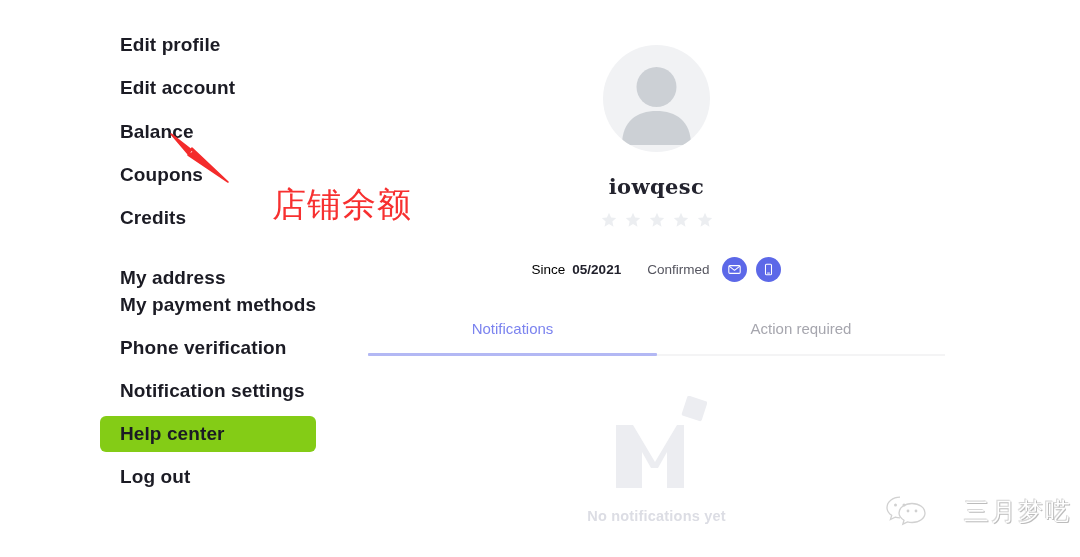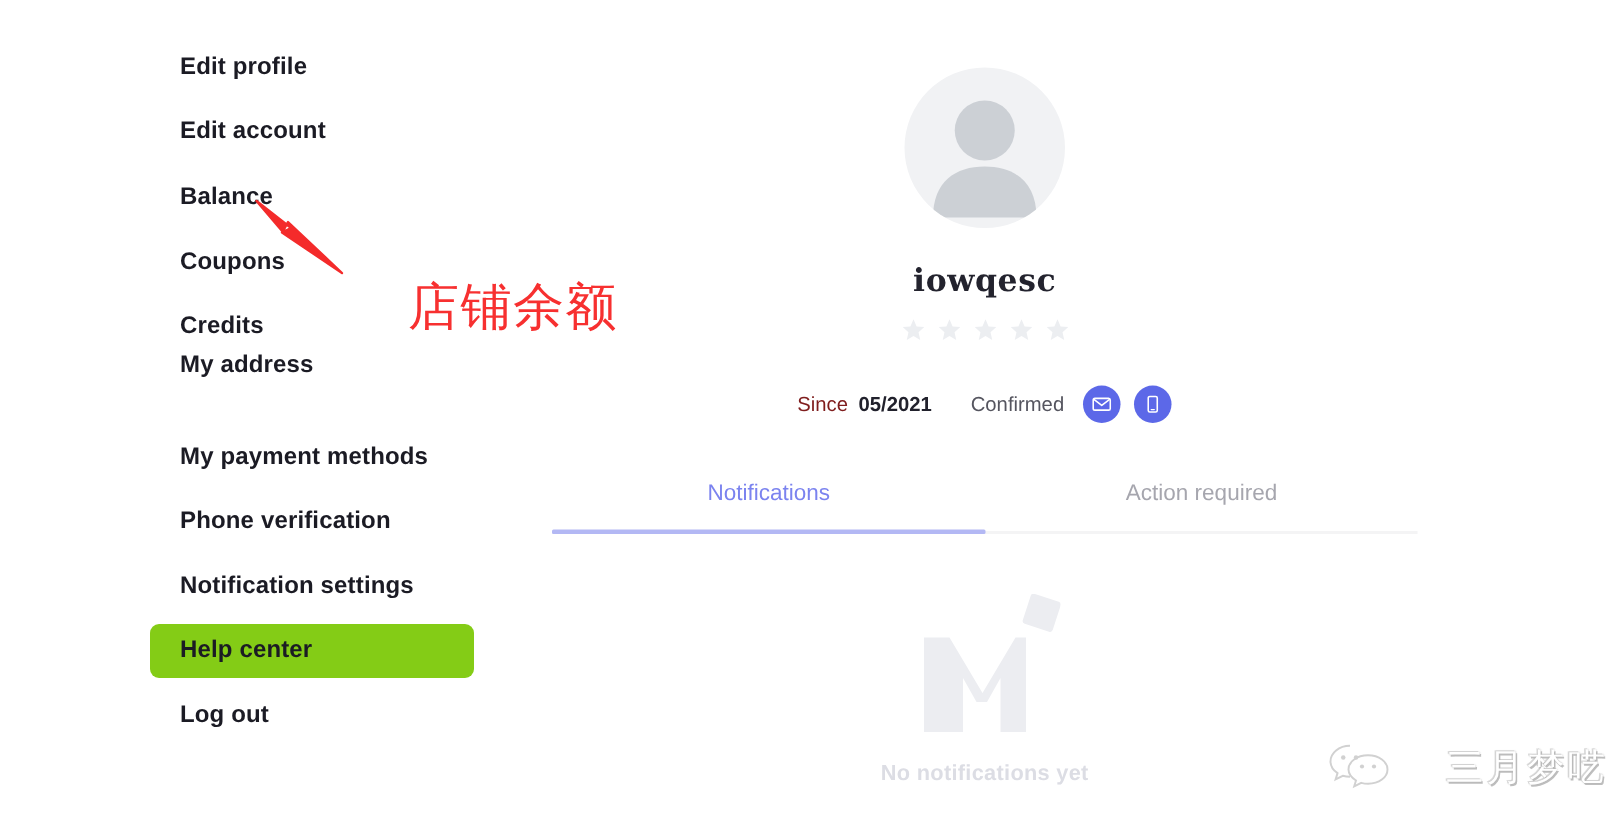--- a/index.html
+++ b/index.html
@@ -26,21 +26,21 @@
   .nav-item {
     position: absolute;
     left: 100px;
     width: 216px;
     height: 36px;
     display: flex;
     align-items: center;
     padding-left: 20px;
     box-sizing: border-box;
     border-radius: 6px;
-    font-size: 16px;
+    font-size: 19px;
     font-weight: bold;
     color: #1b1b24;
     letter-spacing: 0.1px;
     cursor: pointer;
     white-space: nowrap;
   }
   .nav-item.active {
     background: #84cc16;
   }
 
@@ -106,21 +106,21 @@
     position: absolute;
     left: 368px;
     top: 257px;
     width: 577px;
     display: flex;
     align-items: center;
     justify-content: center;
     font-size: 13.5px;
   }
   .meta-since-label {
-    color: #7f1d1d;
+    color: #000000;
     margin-right: 7px;
   }
   .meta-since-value {
     color: #21212c;
     font-weight: bold;
     margin-right: 26px;
   }
   .meta-confirmed {
     color: #55555f;
     margin-right: 13px;
@@ -242,21 +242,21 @@
   </div>
   <div class="nav-item" style="top:70px">
     <span>Edit account</span>
   </div>
   <div class="nav-item" style="top:200px">
     <span>Credits</span>
   </div>
   <div class="nav-item" style="top:157px">
     <span>Coupons</span>
   </div>
-  <div class="nav-item" style="top:226px">
+  <div class="nav-item" style="top:260px">
     <span>My address</span>
   </div>
   <div class="nav-item" style="top:287px">
     <span>My payment methods</span>
   </div>
   <div class="nav-item" style="top:330px">
     <span>Phone verification</span>
   </div>
   <div class="nav-item" style="top:373px">
     <span>Notification settings</span>

